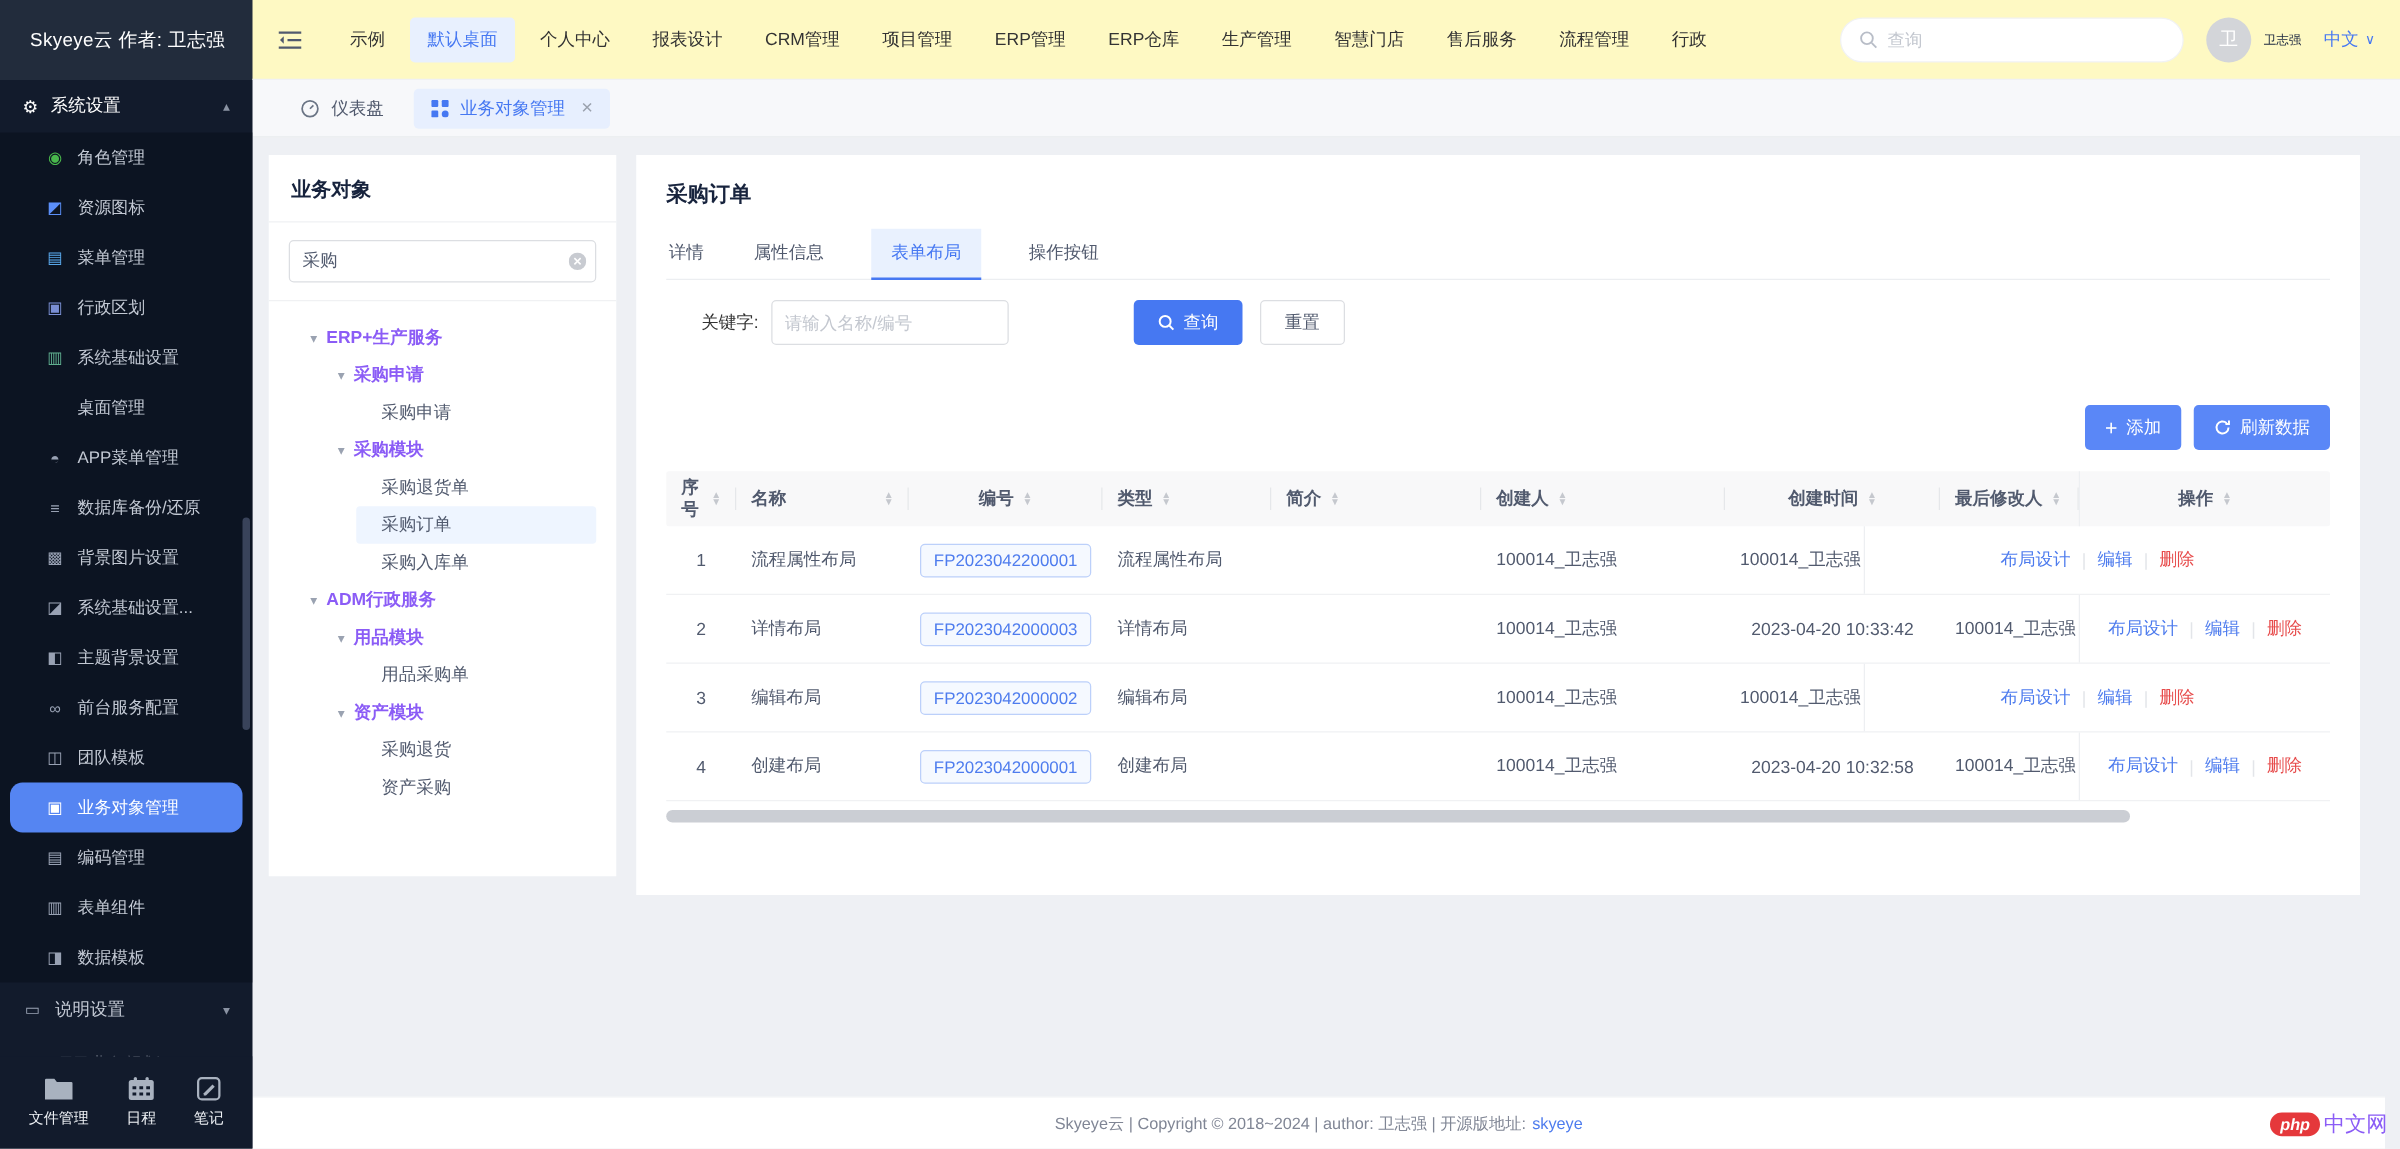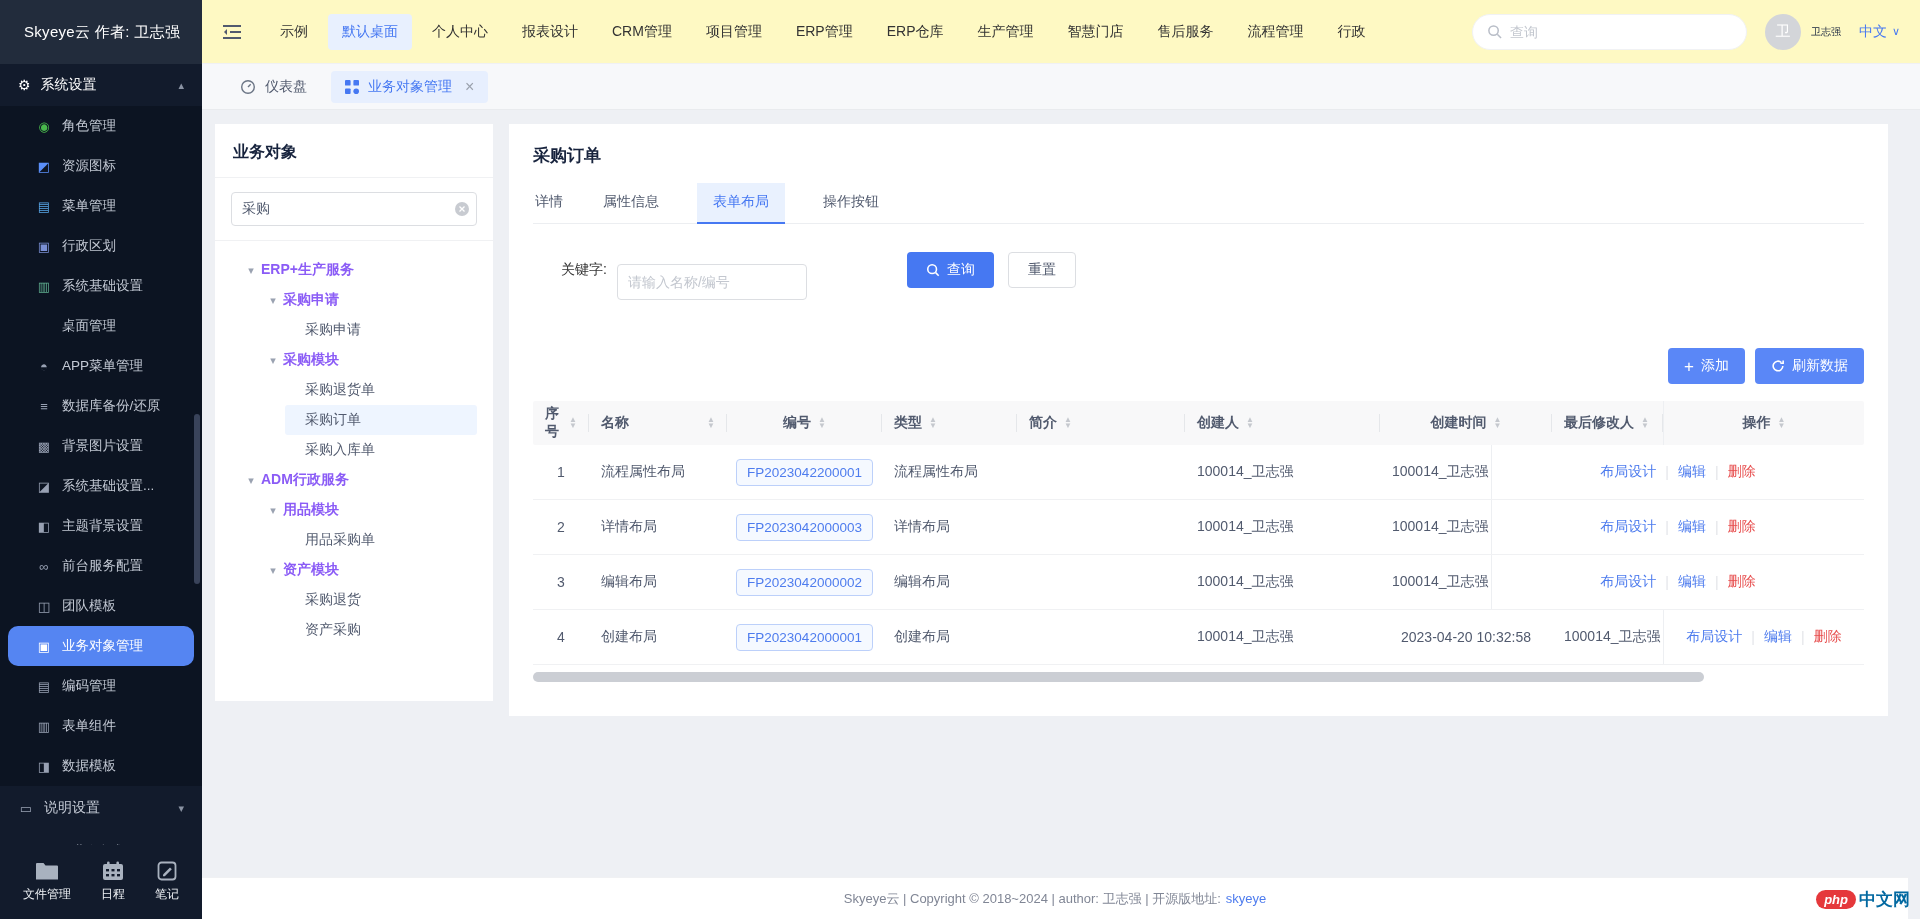--- a/index.html
+++ b/index.html
@@ -75,21 +75,21 @@
   
   .main-card { position:absolute; left:509px; top:124px; width:1379px; height:592px; background:#fff; padding:20px 24px; z-index:5; }
   .m-title { font-size:17px; font-weight:700; color:#17233d; }
   .mtabs { display:flex; gap:36px; margin-top:16px; border-bottom:1px solid #eceef1; }
   .mtab { font-size:14px; color:#515a6e; padding:10px 2px 11px; cursor:pointer;
           border-bottom:2px solid transparent; margin-bottom:-1px; }
   .mtab.active { color:var(--accent); background:#e9f1fe; padding:10px 16px 11px; border-bottom:2px solid var(--accent); }
   .filter { display:flex; align-items:center; margin-top:16px; }
   .filter .flabel { margin-left:28px; font-size:14px; color:#333; }
   .filter input { width:190px; height:36px; border:1px solid #dcdee2; border-radius:4px; margin-left:10px;
-                  padding:0 10px; font-size:14px; color:#515a6e; outline:none;margin-top:24px; }
+                  padding:0 10px; font-size:14px; color:#515a6e; outline:none; }
   .filter input::placeholder { color:#c3c7cf; }
   .btn { height:36px; border-radius:4px; font-size:14px; display:inline-flex; align-items:center;
          justify-content:center; gap:7px; cursor:pointer; border:0; font-family:inherit; }
   .btn-primary { background:var(--accent); color:#fff; padding:0 19px; }
   .btn-plain { background:#fff; border:1px solid #dcdee2; color:#515a6e; padding:0 19px; }
   .filter .btn-primary { margin-left:100px; }
   .filter .btn-plain { margin-left:14px; }
   .toolbar { display:flex; justify-content:flex-end; gap:10px; margin-top:48px; }
   .toolbar .btn { background:var(--accent-light); color:#fff; padding:0 16px; }
   .toolbar .plus { font-size:17px; font-weight:400; line-height:1; }
@@ -110,21 +110,21 @@
   .oplink.danger { color:var(--danger); }
   .opsep { color:#e3e5e9; margin:0 9px; }
   .hscroll { margin-top:7px; height:10px; }
   .hscroll .thumb { width:88%; height:10px; border-radius:5px; background:#cbced4; cursor:pointer; }
   
   .footer { position:absolute; left:202px; right:12px; bottom:0; height:42px; background:#fff; border-top:1px solid #f0f1f3;
             display:flex; align-items:center; justify-content:center; font-size:13px; color:#808695; z-index:8; }
   .footer a { color:var(--link); text-decoration:none; margin-left:5px; cursor:pointer; }
   .phpwm { position:absolute; right:10px; bottom:8px; display:flex; align-items:center; gap:3px; z-index:30; }
   .php-badge { background:#e5383b; color:#fff; font-style:italic; font-weight:700; font-size:13px; padding:2px 8px; border-radius:11px; }
-  .php-text { font-weight:700; font-size:17px; color:#0369a1; }
+  .php-text { font-weight:400; font-size:17px; color:#8b5cf6; }
 </style>
 </head>
 <body>
 
 <div class="header">
   <div class="brand">Skyeye云 作者: 卫志强</div>
   <div class="header-main">
     <span class="collapse">
       <svg width="20" height="16" viewBox="0 0 20 16" fill="none" stroke="#515a6e" stroke-width="1.8">
         <path d="M1 2h18M8 8h11M1 14h18"></path>
@@ -517,20 +517,21 @@
   </div>
         <div class="tr">
     <div class="td f center" style="width: 56px;">2</div>
     <div class="td f" style="width: 138px;">详情布局</div>
     <div class="td center" style="width: 155px;">
             <span class="code-badge f">FP2023042000003</span>
           </div>
     <div class="td f" style="width: 135px;">详情布局</div>
     <div class="td f" style="width: 168px;"></div>
     <div class="td f" style="width: 195px;">100014_卫志强</div>
+    <div class="td f center" style="width: 172px;">2023-04-20 10:33:42</div>
     <div class="td f" style="width: 111px;">100014_卫志强</div>
     <div class="td op actions center" style="flex: 1 1 0%;">
             <span class="oplink">布局设计</span>
             <span class="opsep">|</span>
             <span class="oplink">编辑</span>
             <span class="opsep">|</span>
             <span class="oplink danger">删除</span>
           </div>
   </div>
         <div class="tr">

